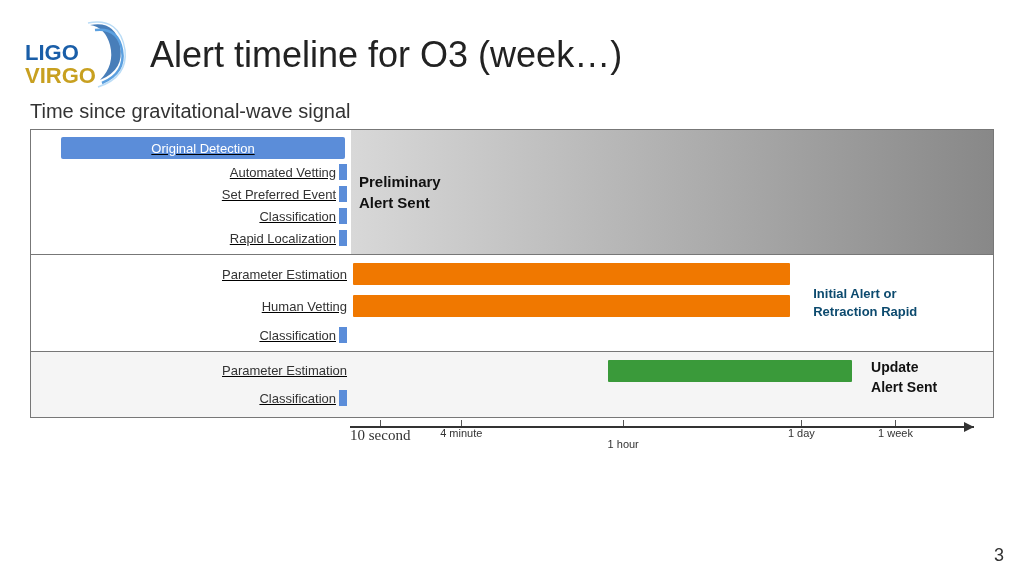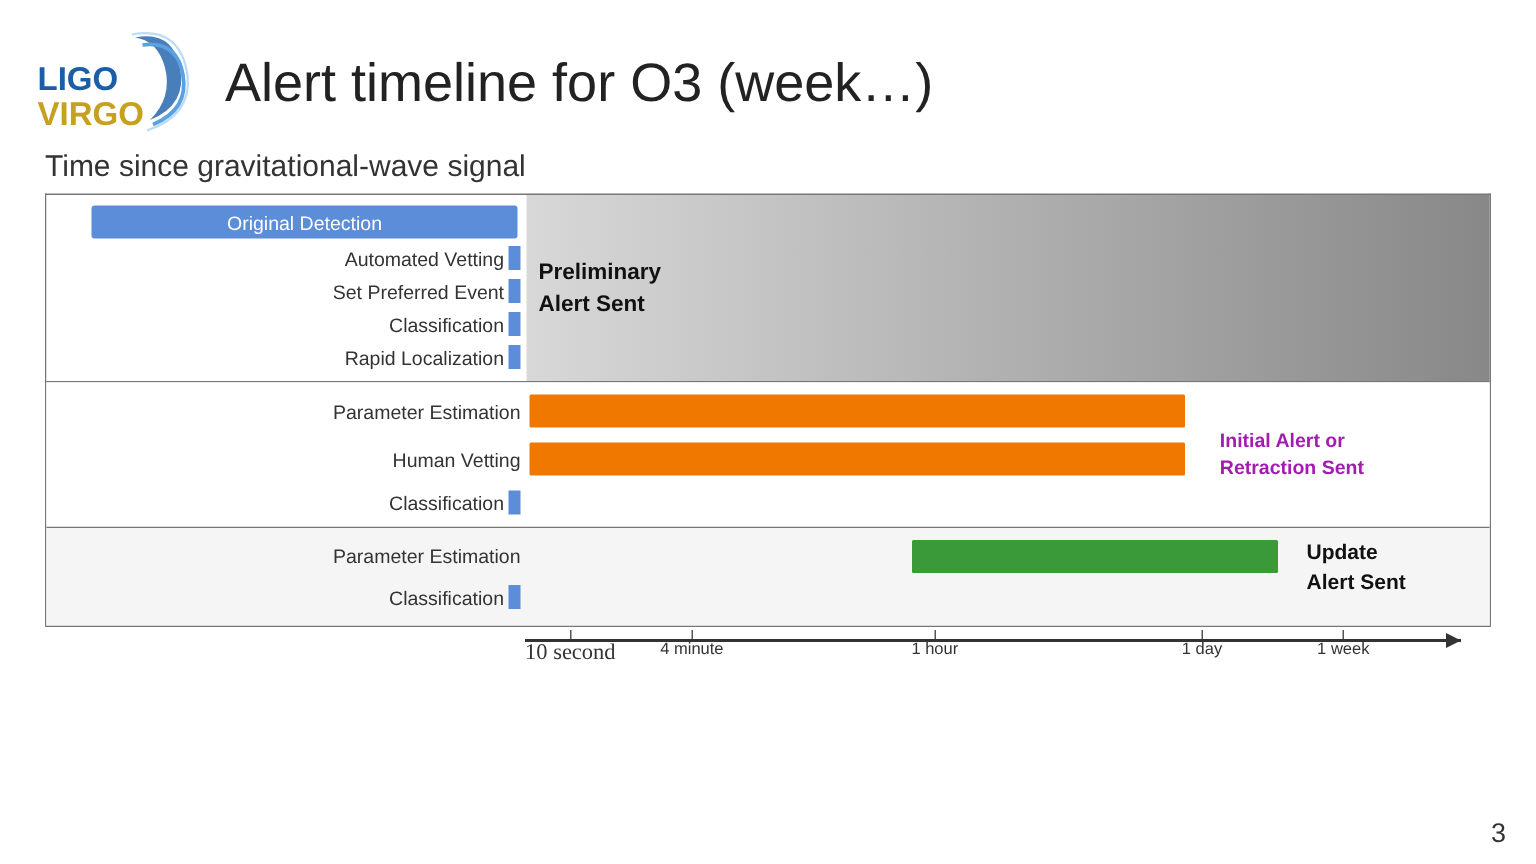--- a/index.html
+++ b/index.html
@@ -137,21 +137,21 @@
   </div>
 
   <h1 class="title-text">Alert timeline for O3 (week…)</h1>
 </div>
 
 <div class="main-content">
   <div class="subtitle">Time since gravitational-wave signal</div>
 
   <div style="position:relative; margin: 0 0 0 0;">
 
-    <div style="border:1.5px solid #777; border-bottom:none;">
+    <div style="border:1.5px solid #777; border-bottom:none;text-decoration:underline;">
 
       <div class="timeline-section" style="border-bottom:1.5px solid #777;">
 
         <div class="ts-labels" style="padding: 5px 0; background:#fff;">
 
           <div class="label-row highlighted" style="margin: 2px 6px 2px 30px;">
             <span>Original Detection</span>
           </div>
 
           <div class="label-row">
@@ -201,23 +201,23 @@
             <span class="small-bar"></span>
           </div>
         </div>
 
         <div class="ts-content" style="min-height:90px; background:#fff; overflow:visible; position:relative;">
 
           <div class="bar-orange" style="left:2px; top:8px; width:68%; height:22px;"></div>
 
           <div class="bar-orange" style="left:2px; top:40px; width:68%; height:22px;"></div>
 
-          <div style="position:absolute; left:72%; top:50%; transform:translateY(-50%); font-size:13px; font-weight:bold; color:#a21caf; line-height:1.4; width:200px; white-space:nowrap;">
+          <div style="position:absolute; left:72%; top:50%; transform:translateY(-50%); font-size:13px; font-weight:bold; color:#0c4a6e; line-height:1.4; width:200px; white-space:nowrap;">
             <div>Initial Alert or</div>
-            <div>Retraction Sent</div>
+            <div>Retraction Rapid</div>
           </div>
         </div>
       </div>
 
       <div class="timeline-section" style="background:#f5f5f5;">
 
         <div class="ts-labels" style="padding: 5px 0; background:#f5f5f5;">
 
           <div class="label-row" style="height:26px; margin-bottom:4px;">
             <span>Parameter Estimation</span>
@@ -258,21 +258,21 @@
           <div style="font-size:15px; white-space:nowrap; margin-top:1px; color:#333;font-family:Liberation Serif, serif;">10 second</div>
         </div>
 
         <div style="position:absolute; left:14%; top:0; display:flex; flex-direction:column; align-items:center;">
           <div style="width:1px; height:6px; background:#555;"></div>
           <div style="font-size:11px; white-space:nowrap; margin-top:1px; color:#333;">4 minute</div>
         </div>
 
         <div style="position:absolute; left:40%; top:0; display:flex; flex-direction:column; align-items:center;">
           <div style="width:1px; height:6px; background:#555;"></div>
-          <div style="font-size:11px; white-space:nowrap; margin-top:1px; color:#333;">1 hour</div>
+          <div style="font-size:11px; white-space:nowrap; margin-top:12px; color:#333;">1 hour</div>
         </div>
 
         <div style="position:absolute; left:68%; top:0; display:flex; flex-direction:column; align-items:center;">
           <div style="width:1px; height:6px; background:#555;"></div>
           <div style="font-size:11px; white-space:nowrap; margin-top:1px; color:#333;text-align:center;">1 day</div>
         </div>
 
         <div style="position:absolute; left:82%; top:0; display:flex; flex-direction:column; align-items:center;">
           <div style="width:1px; height:6px; background:#555;"></div>
           <div style="font-size:11px; white-space:nowrap; margin-top:1px; color:#333;">1 week</div>

